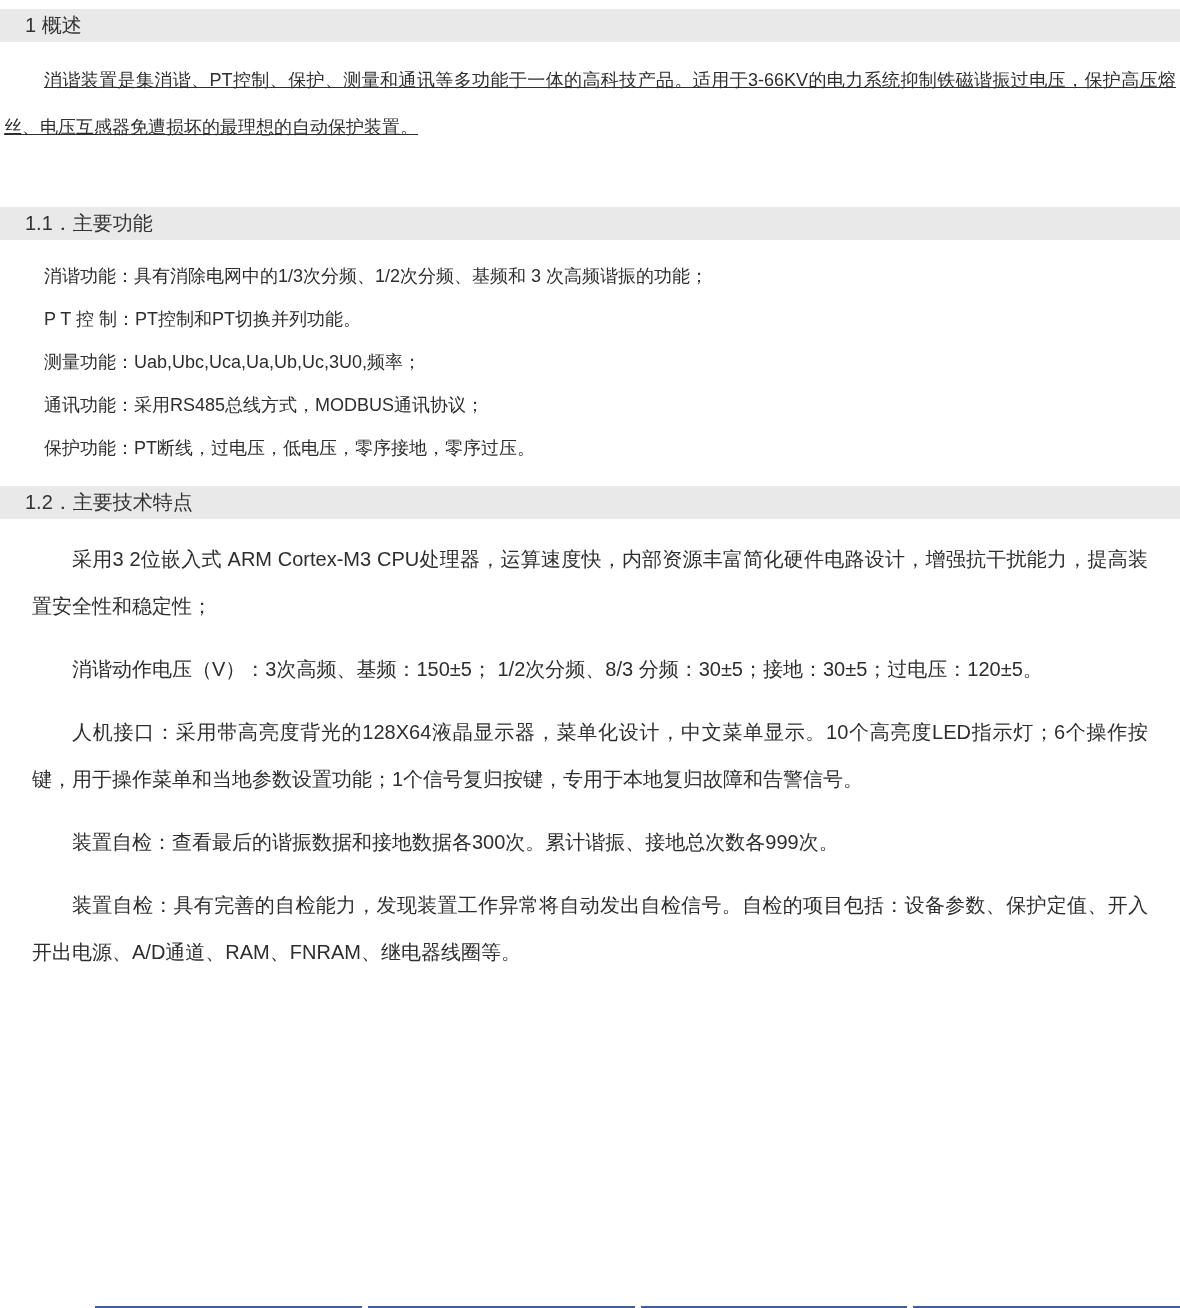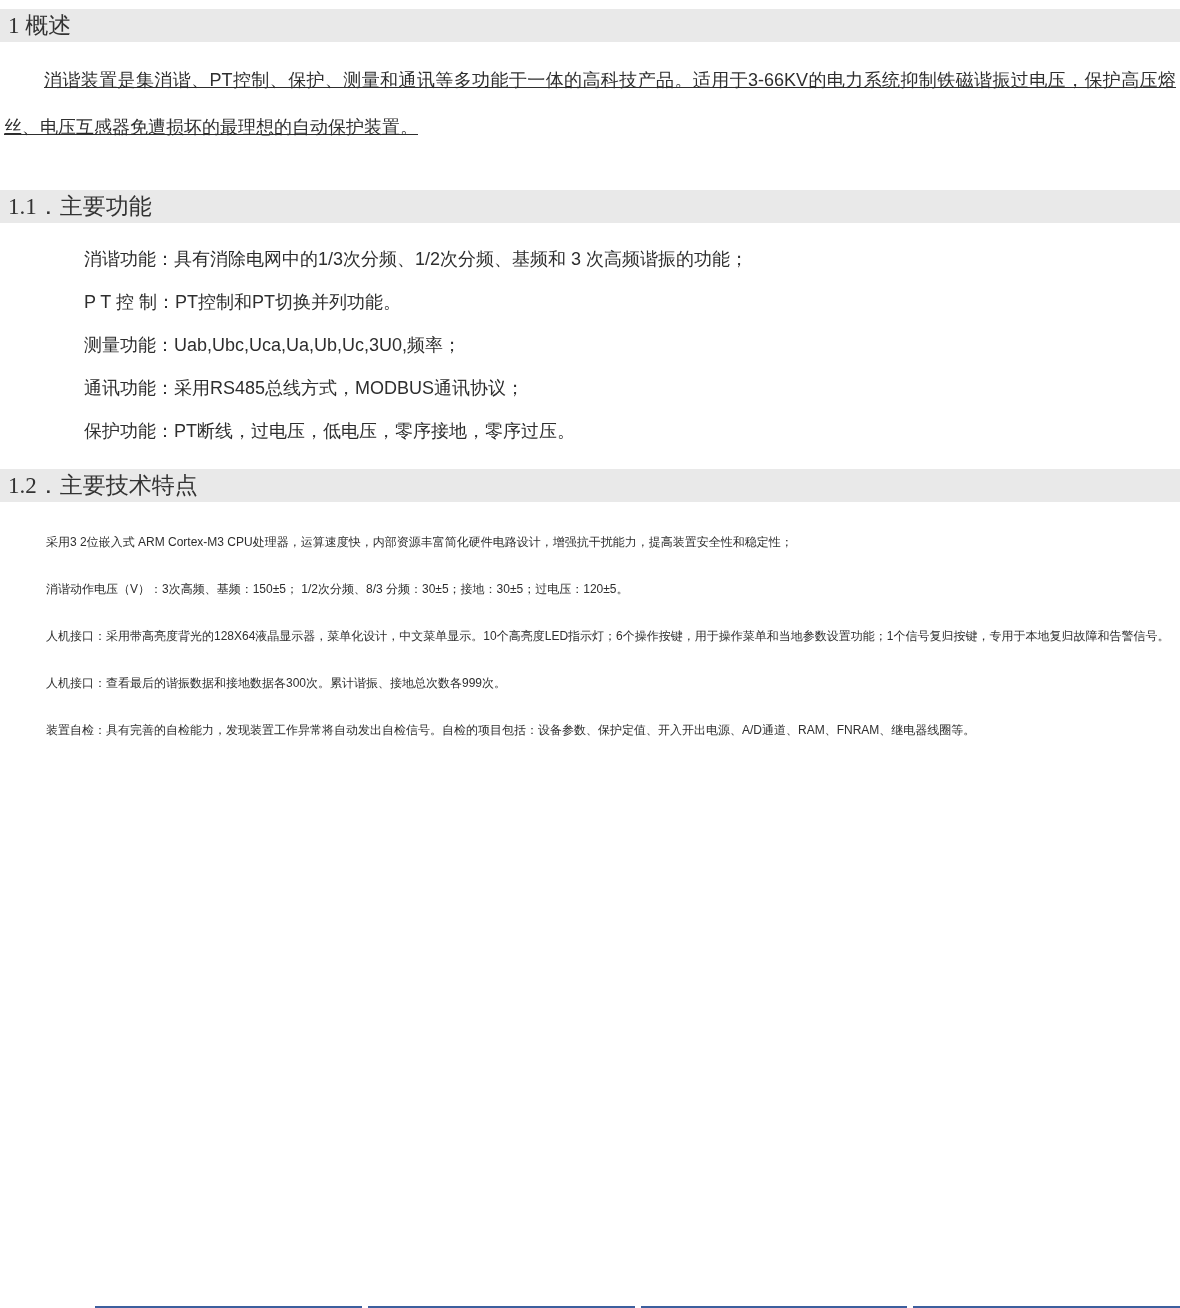--- a/index.html
+++ b/index.html
@@ -12,56 +12,55 @@
   }
   .page {
     position: relative;
     width: 1180px; height: 1308px;
     background: #ffffff;
     color: #2e2e2e;
   }
   .sec-heading {
     background: #e9e9e9;
     color: #333333;
-    font-size: 23px;
+    font-size: 20px;
     line-height: 33px;
-    padding: 0 8px;
+    padding: 0 25px;
     width: 100%;
-    font-family: Liberation Serif, serif;
   }
   .h-overview  { margin-top: 9px; }
-  .h-functions { margin-top: 39px; }
+  .h-functions { margin-top: 56px; }
   .h-features  { margin-top: 16px; }
   .body-text {
     font-size: 18px;
     line-height: 47px;
     color: #2e2e2e;
     text-align: justify;
     padding: 0 4px;
     text-decoration: underline;
   }
   .intro { margin-top: 15px; }
   .indent { text-indent: 40px; }
-  .functions-list { margin-top: 15px; margin-left: 40px; }
+  .functions-list { margin-top: 15px; }
   .func-item {
     font-size: 18px;
     line-height: 43px;
     color: #2e2e2e;
     padding: 0 4px;
     text-indent: 40px;
   }
   .features-body { margin-top: 17px; }
   .feat-para {
-    font-size: 12px;
+    font-size: 20px;
     line-height: 47px;
     color: #2e2e2e;
     text-align: justify;
-    padding: 0 6px;
+    padding: 0 16px;
     text-indent: 40px;
-    margin: 0;
+    margin: 16px;
   }
   .table-strip {
     position: absolute;
     bottom: 0; left: 95px; right: 0;
     height: 11px;
     display: flex;
     gap: 6px;
   }
   .table-strip .seg {
     flex: 1;
@@ -86,21 +85,21 @@
     <div class="func-item">通讯功能：采用RS485总线方式，MODBUS通讯协议；</div>
     <div class="func-item">保护功能：PT断线，过电压，低电压，零序接地，零序过压。</div>
   </div>
 
   <div class="sec-heading h-features">1.2．主要技术特点</div>
 
   <div class="features-body">
     <p class="feat-para">采用3 2位嵌入式 ARM Cortex-M3 CPU处理器，运算速度快，内部资源丰富简化硬件电路设计，增强抗干扰能力，提高装置安全性和稳定性；</p>
     <p class="feat-para">消谐动作电压（V）：3次高频、基频：150±5； 1/2次分频、8/3 分频：30±5；接地：30±5；过电压：120±5。</p>
     <p class="feat-para">人机接口：采用带高亮度背光的128X64液晶显示器，菜单化设计，中文菜单显示。10个高亮度LED指示灯；6个操作按键，用于操作菜单和当地参数设置功能；1个信号复归按键，专用于本地复归故障和告警信号。</p>
-    <p class="feat-para">人机接口：查看最后的谐振数据和接地数据各300次。累计谐振、接地总次数各999次。</p>
+    <p class="feat-para">装置自检：查看最后的谐振数据和接地数据各300次。累计谐振、接地总次数各999次。</p>
     <p class="feat-para">装置自检：具有完善的自检能力，发现装置工作异常将自动发出自检信号。自检的项目包括：设备参数、保护定值、开入开出电源、A/D通道、RAM、FNRAM、继电器线圈等。</p>
   </div>
 
   <div class="table-strip">
     <div class="seg"></div>
     <div class="seg"></div>
     <div class="seg"></div>
     <div class="seg"></div>
   </div>
 

